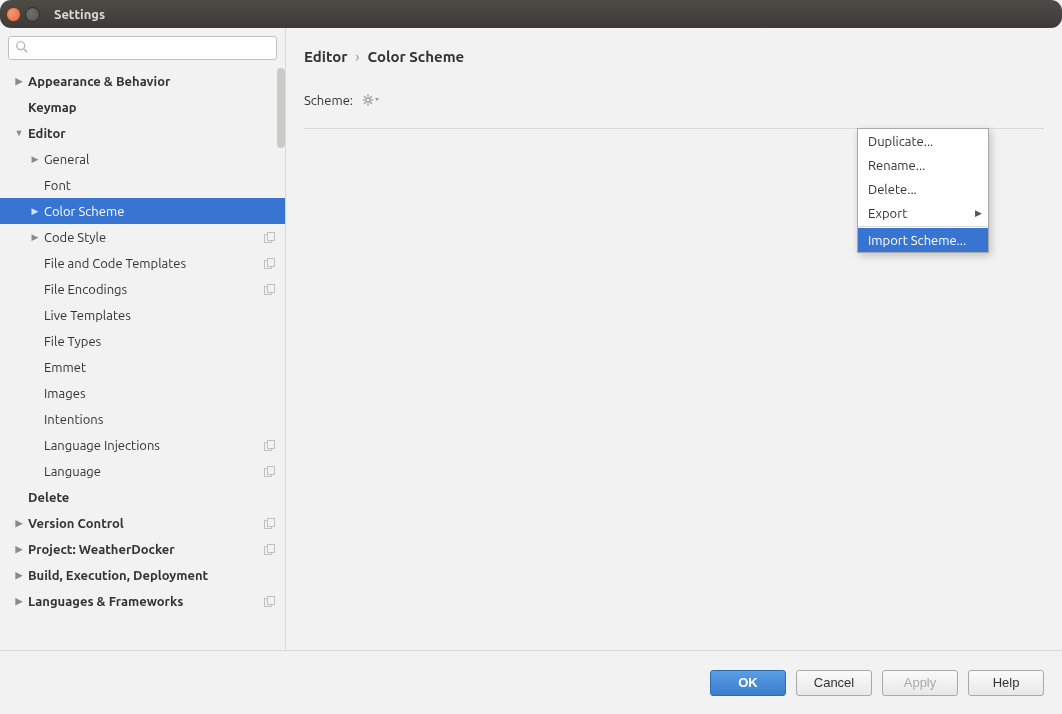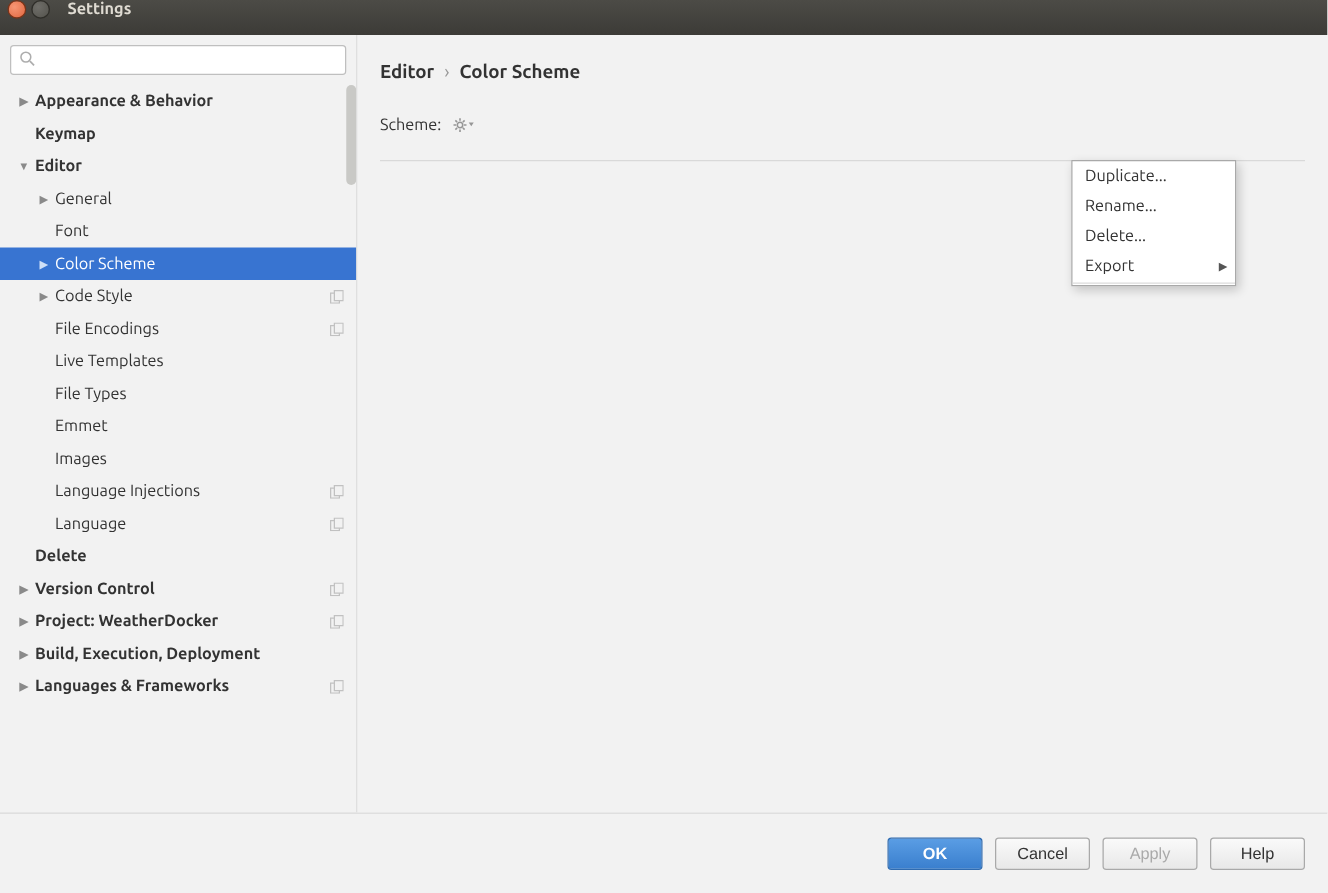--- a/index.html
+++ b/index.html
@@ -1,18 +1,18 @@
 <!DOCTYPE html>
 <html><head>
 <meta charset="utf-8">
 <style>
 * { box-sizing: border-box; margin: 0; padding: 0; }
 body { font-family: "Ubuntu", "Segoe UI", Arial, sans-serif; font-size: 13px; color: #333; background: #f2f2f2; overflow: hidden; }
 .window { width: 1062px; height: 714px; display: flex; flex-direction: column; background: #f2f2f2; }
-.titlebar { height: 28px; background: linear-gradient(to bottom, #4c4b46, #3c3b37); display: flex; padding: 0 6px; color: #dfdbd2; font-size: 13px; font-weight: bold; }
+.titlebar { height: 28px; background: linear-gradient(to bottom, #4c4b46, #3c3b37); display: flex; align-items: center; padding: 0 6px; color: #dfdbd2; font-size: 13px; font-weight: bold; border-radius: 11px; }
 .tb-buttons { display: flex; gap: 4px; margin-right: 10px; }
 .tb-btn { width: 15px; height: 15px; border-radius: 50%; display: inline-block; }
 .tb-close { background: radial-gradient(circle at 35% 35%, #f79674, #e06740); border:1px solid #7a3318;}
 .tb-min { background: radial-gradient(circle at 35% 35%, #6f6e69, #53524c); border:1px solid #2f2e29;}
 .tb-title { margin-left: 4px; }
 .dialog-body { flex: 1; display: flex; flex-direction: row; overflow: hidden; }
 .sidebar { width: 286px; background: #f2f2f2; border-right: 1px solid #d9d9d9; display: flex; flex-direction: column; }
 .search-wrap { padding: 8px; }
 .search { width: 100%; height: 24px; border: 1px solid #bfbfbf; border-radius: 3px; padding: 2px 6px 2px 24px; font-size: 12px; background: #fff; background-image: none; }
 .search-box { position: relative; }
@@ -103,20 +103,30 @@
             <span>Code Style</span>
             <span class="copy-icon">
               <svg width="11" height="11" viewBox="0 0 11 11">
                 <rect x="0.5" y="2.5" width="7" height="8" fill="none" stroke="#888"></rect>
                 <rect x="3.5" y="0.5" width="7" height="8" fill="#f2f2f2" stroke="#888"></rect>
               </svg>
             </span>
           </div>
           <div class="tree-item level1">
             <span class="chev"></span>
+            <span>File and Code Templates</span>
+            <span class="copy-icon">
+              <svg width="11" height="11" viewBox="0 0 11 11">
+                <rect x="0.5" y="2.5" width="7" height="8" fill="none" stroke="#888"></rect>
+                <rect x="3.5" y="0.5" width="7" height="8" fill="#f2f2f2" stroke="#888"></rect>
+              </svg>
+            </span>
+          </div>
+          <div class="tree-item level1">
+            <span class="chev"></span>
             <span>File Encodings</span>
             <span class="copy-icon">
               <svg width="11" height="11" viewBox="0 0 11 11">
                 <rect x="0.5" y="2.5" width="7" height="8" fill="none" stroke="#888"></rect>
                 <rect x="3.5" y="0.5" width="7" height="8" fill="#f2f2f2" stroke="#888"></rect>
               </svg>
             </span>
           </div>
           <div class="tree-item level1">
             <span class="chev"></span>
@@ -126,20 +136,24 @@
             <span class="chev"></span>
             <span>File Types</span>
           </div>
           <div class="tree-item level1">
             <span class="chev"></span>
             <span>Emmet</span>
           </div>
           <div class="tree-item level1">
             <span class="chev"></span>
             <span>Images</span>
+          </div>
+          <div class="tree-item level1">
+            <span class="chev"></span>
+            <span>Intentions</span>
           </div>
           <div class="tree-item level1">
             <span class="chev"></span>
             <span>Language Injections</span>
             <span class="copy-icon">
               <svg width="11" height="11" viewBox="0 0 11 11">
                 <rect x="0.5" y="2.5" width="7" height="8" fill="none" stroke="#888"></rect>
                 <rect x="3.5" y="0.5" width="7" height="8" fill="#f2f2f2" stroke="#888"></rect>
               </svg>
             </span>
@@ -233,20 +247,23 @@
             <span>Rename...</span>
           </div>
           <div class="cm-item">
             <span>Delete...</span>
           </div>
           <div class="cm-item">
             <span>Export</span>
             <span class="sub-arrow">▶</span>
           </div>
           <div class="cm-sep"></div>
+          <div class="cm-item highlight">
+            <span>Import Scheme...</span>
+          </div>
         </div>
     </div>
   </div>
 
   <div class="button-bar">
     <button class="btn primary">OK</button>
     <button class="btn">Cancel</button>
     <button class="btn" disabled="">Apply</button>
     <button class="btn">Help</button>
   </div>

